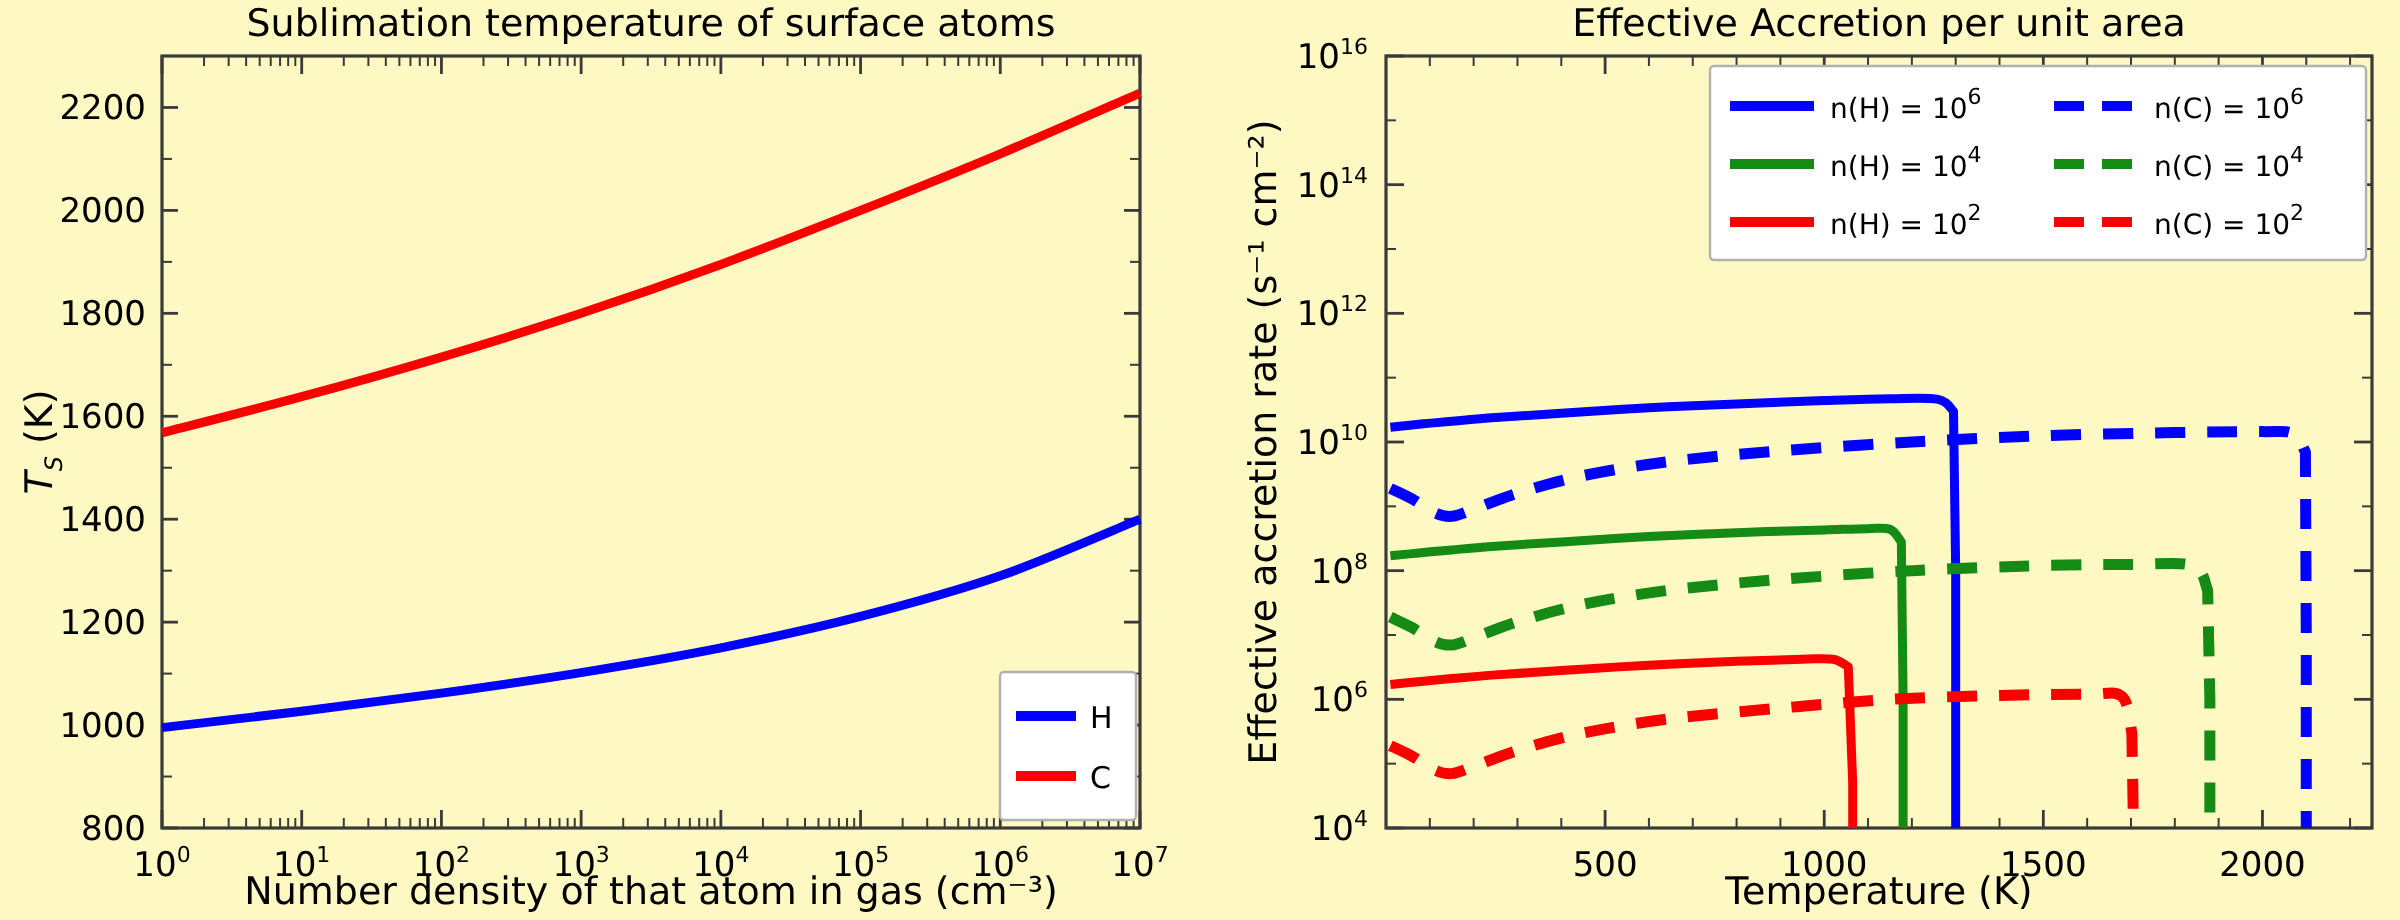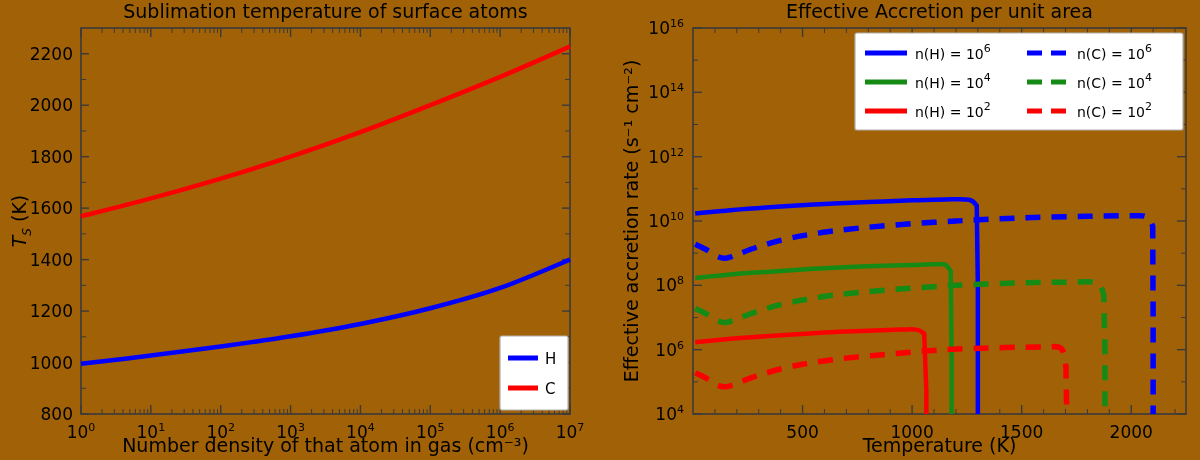--- a/index.html
+++ b/index.html
@@ -1,18 +1,18 @@
 <!DOCTYPE html>
 <html><head>
 <meta charset="utf-8">
 <style>
   html,body{margin:0;padding:0;background:#ffffff;}
   body{width:1200px;height:460px;overflow:hidden;
        font-family:"DejaVu Sans","Liberation Sans",sans-serif;color:#000;}
-  #figure{position:relative;width:1200px;height:460px;background:#a16207;}
+  #figure{position:relative;width:1200px;height:460px;background:#fef9c3;}
   svg{display:block;}
   text{font-family:"DejaVu Sans","Liberation Sans",sans-serif;fill:#000;}
   .title{font-size:19px;text-anchor:middle;}
   .ticklbl{font-size:17px;}
   .axlbl{font-size:19px;}
   .leglbl{font-size:15px;}
   .leglbl-sm{font-size:14px;}
   .frame{fill:none;stroke:#3a3a3a;stroke-width:1.6;}
   .tick{stroke:#3a3a3a;stroke-width:1.4;}
   .tickmin{stroke:#3a3a3a;stroke-width:1.0;}

